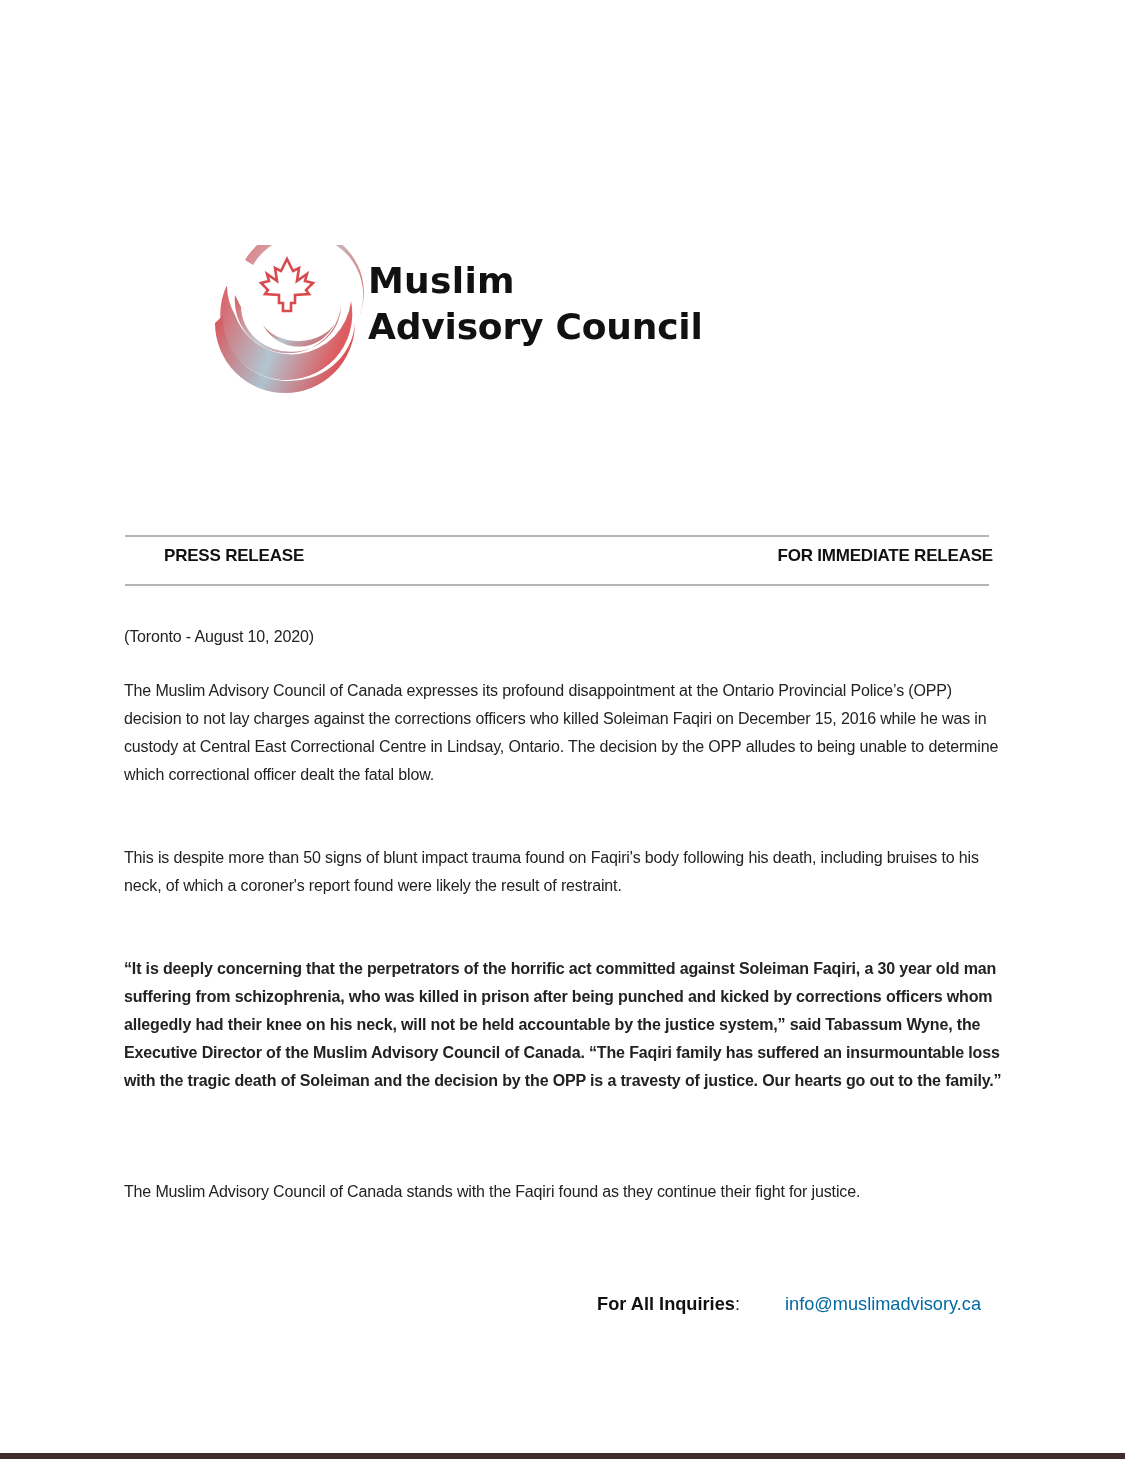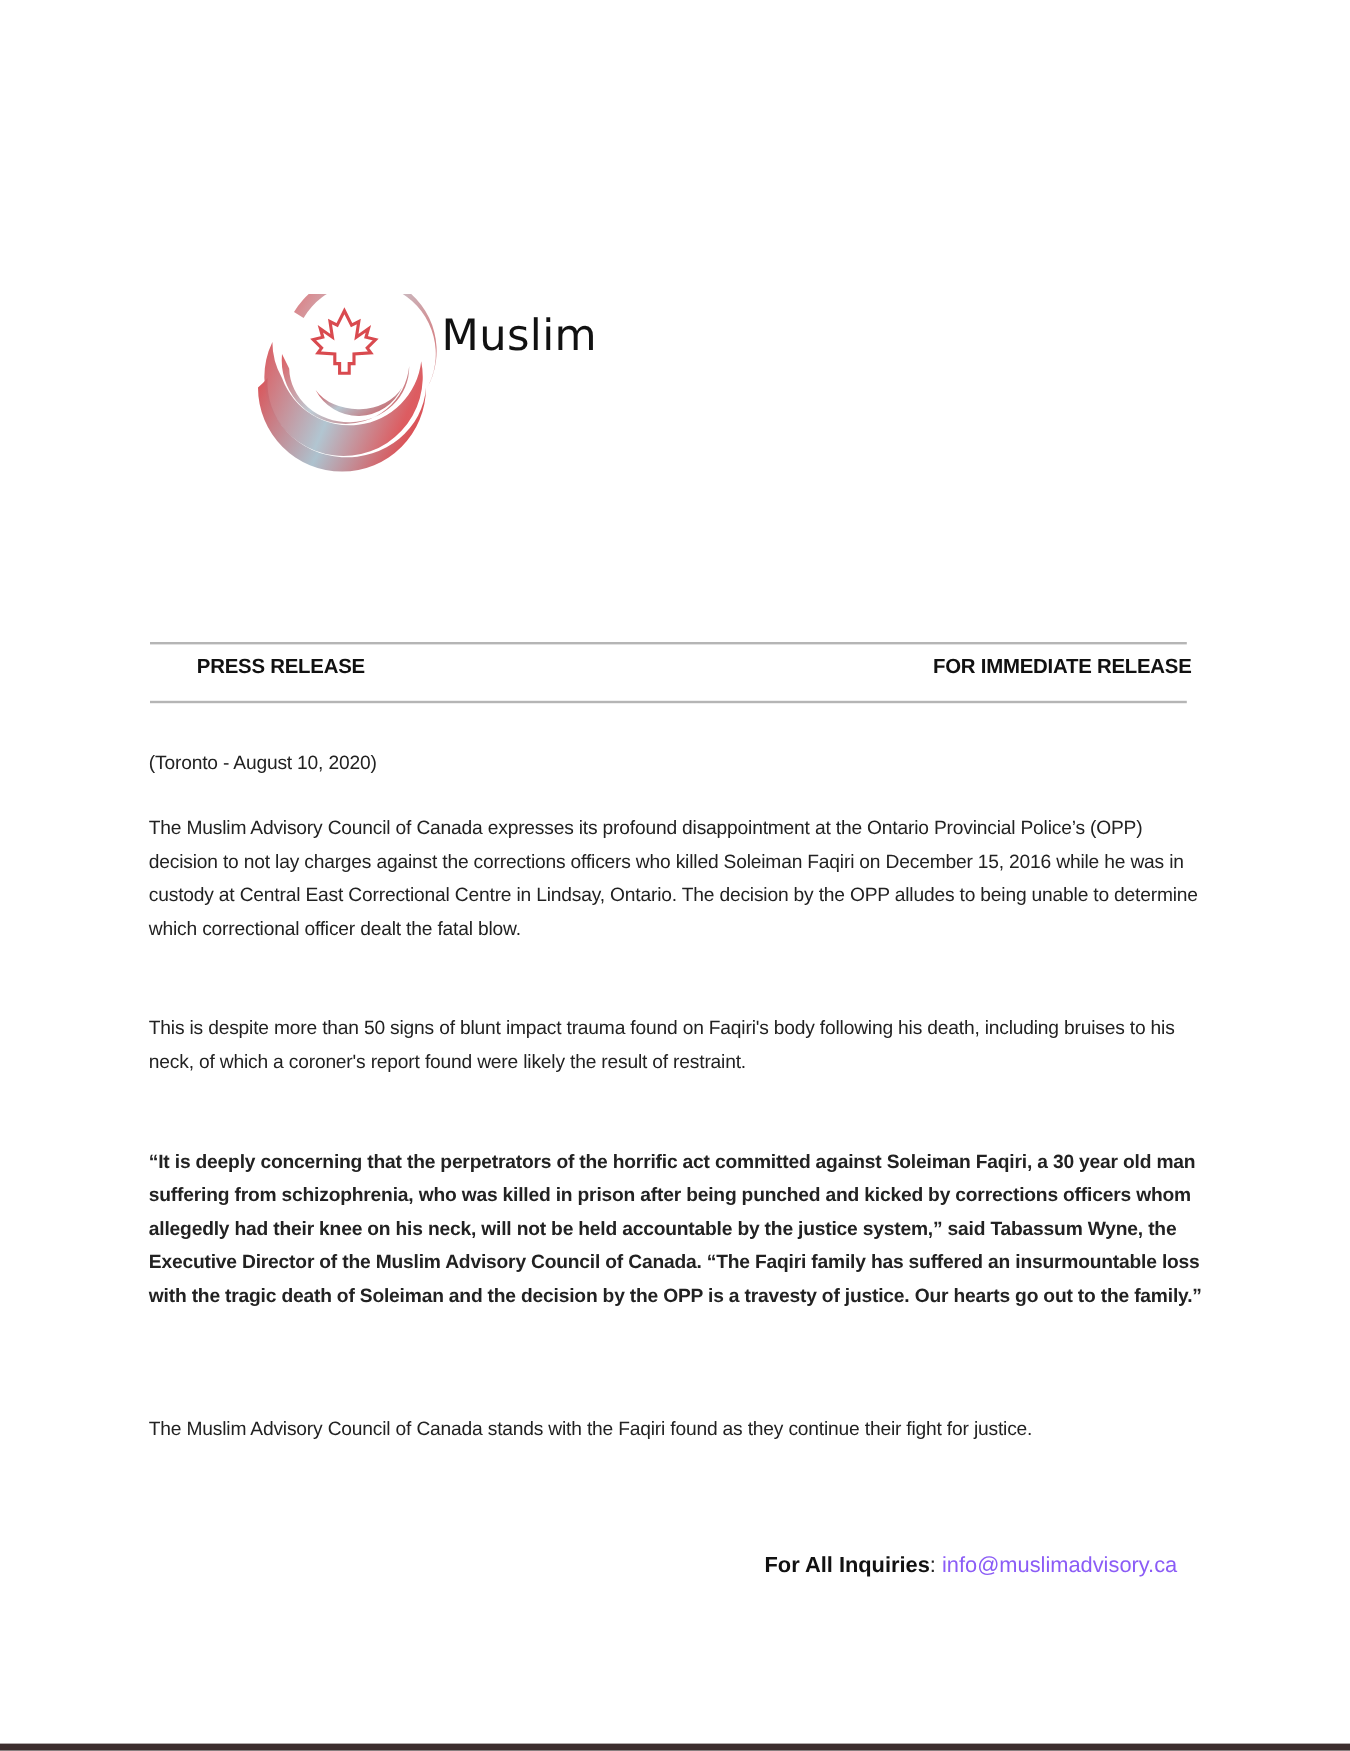--- a/index.html
+++ b/index.html
@@ -2,37 +2,37 @@
 <html><head>
   <meta charset="utf-8">
   <style>
     html, body { margin: 0; padding: 0; }
     body {
       width: 1125px; height: 1459px; background: #ffffff; position: relative; overflow: hidden;
       font-family: "Liberation Sans", sans-serif; color: #222222;
     }
     .logo { position: absolute; left: 205px; top: 245px; width: 160px; height: 155px; }
     .logo-text { position: absolute; left: 368px; top: 258px; color: #111; font-family: "DejaVu Sans", sans-serif; }
-    .logo-line1, .logo-line3 { font-size: 36px; font-weight: 400; line-height: 46px; letter-spacing: 0.3px; }
+    .logo-line1, .logo-line3 { font-size: 36px; font-weight: 700; line-height: 46px; letter-spacing: 0.3px; }
     .logo-line2 { font-size: 36px; font-weight: bold; line-height: 46px; letter-spacing: -0.2px; }
     .rule { position: absolute; left: 125px; width: 864px; height: 2px; background: #b5b5b5; }
     .rule.top { top: 535px; }
     .rule.bottom { top: 584px; }
     .hdr { position: absolute; top: 546px; font-size: 17px; font-weight: bold; color: #111; letter-spacing: -0.2px; margin-left: 35px; }
     .hdr.left { left: 129px; }
     .hdr.right { right: 132px; }
     .para { position: absolute; left: 124px; width: 880px; font-size: 16px; line-height: 28px; color: #222; letter-spacing: -0.15px; }
     .p-dateline { top: 623px; }
     .p1 { top: 677px; }
     .p2 { top: 844px; }
     .p3 { top: 955px; font-weight: bold; }
     .p4 { top: 1178px; }
     .inquiries { position: absolute; top: 1290px; right: 144px; font-size: 18.2px; line-height: 28px; color: #222; }
     .inquiries b { color: #111; }
-    .inquiries a { color: #8b5cf6; text-decoration: none; }
+    .inquiries a { color: #0369a1; text-decoration: none; margin-left: 40px; }
     .footer-bar { position: absolute; left: 0; bottom: 0; width: 1125px; height: 6px; background: #3d2e2e; }
   </style>
 </head>
 <body>
 
 <div class="logo">
   <svg width="160" height="155" viewBox="0 0 160 155">
     <defs>
       <linearGradient id="g1" x1="0" y1="0" x2="1" y2="0.3">
         <stop offset="0" stop-color="#d94a4f"></stop>
@@ -53,20 +53,21 @@
     <path d="M40 15 A58 58 0 0 1 150 80 A56 56 0 0 0 48 20 Z" fill="url(#g2)" opacity="0.8"></path>
 
     <path d="M58 80 A40 40 0 0 0 130 78 A40 30 0 0 1 58 80 Z" fill="url(#g2)"></path>
 
     <path d="M80 14 L86 26 L92 23 L90 36 L100 29 L98 36 L106 38 L99 45 L102 49 L88 50 L88 58 L84 58 L84 66 L76 66 L76 58 L72 58 L72 50 L58 49 L61 45 L54 38 L62 36 L60 29 L70 36 L68 23 L74 26 Z" fill="none" stroke="#d94a4f" stroke-width="2.6" stroke-linejoin="miter" transform="translate(2,0) scale(1,1)"></path>
   </svg>
 </div>
 
 <div class="logo-text">
   <div class="logo-line1">Muslim</div>
+  <div class="logo-line2">Advisory Council</div>
 </div>
 
 <div class="rule top"></div>
 <div class="hdr left">PRESS RELEASE</div>
 <div class="hdr right">FOR IMMEDIATE RELEASE</div>
 <div class="rule bottom"></div>
 
 <div class="para p-dateline">(Toronto - August 10, 2020)</div>
 <div class="para p1">The Muslim Advisory Council of Canada expresses its profound disappointment at the Ontario Provincial Police’s (OPP) decision to not lay charges against the corrections officers who killed Soleiman Faqiri on December 15, 2016 while he was in custody at Central East Correctional Centre in Lindsay, Ontario. The decision by the OPP alludes to being unable to determine which correctional officer dealt the fatal blow.</div>
 <div class="para p2">This is despite more than 50 signs of blunt impact trauma found on Faqiri's body following his death, including bruises to his neck, of which a coroner's report found were likely the result of restraint.</div>

